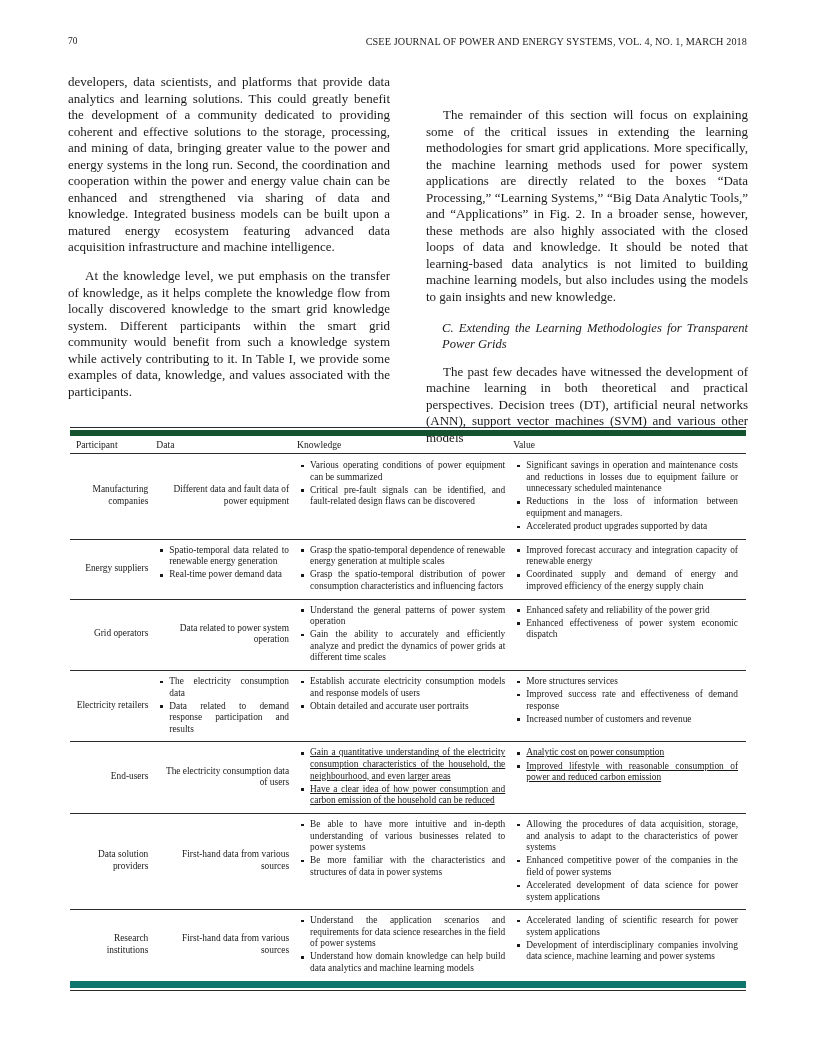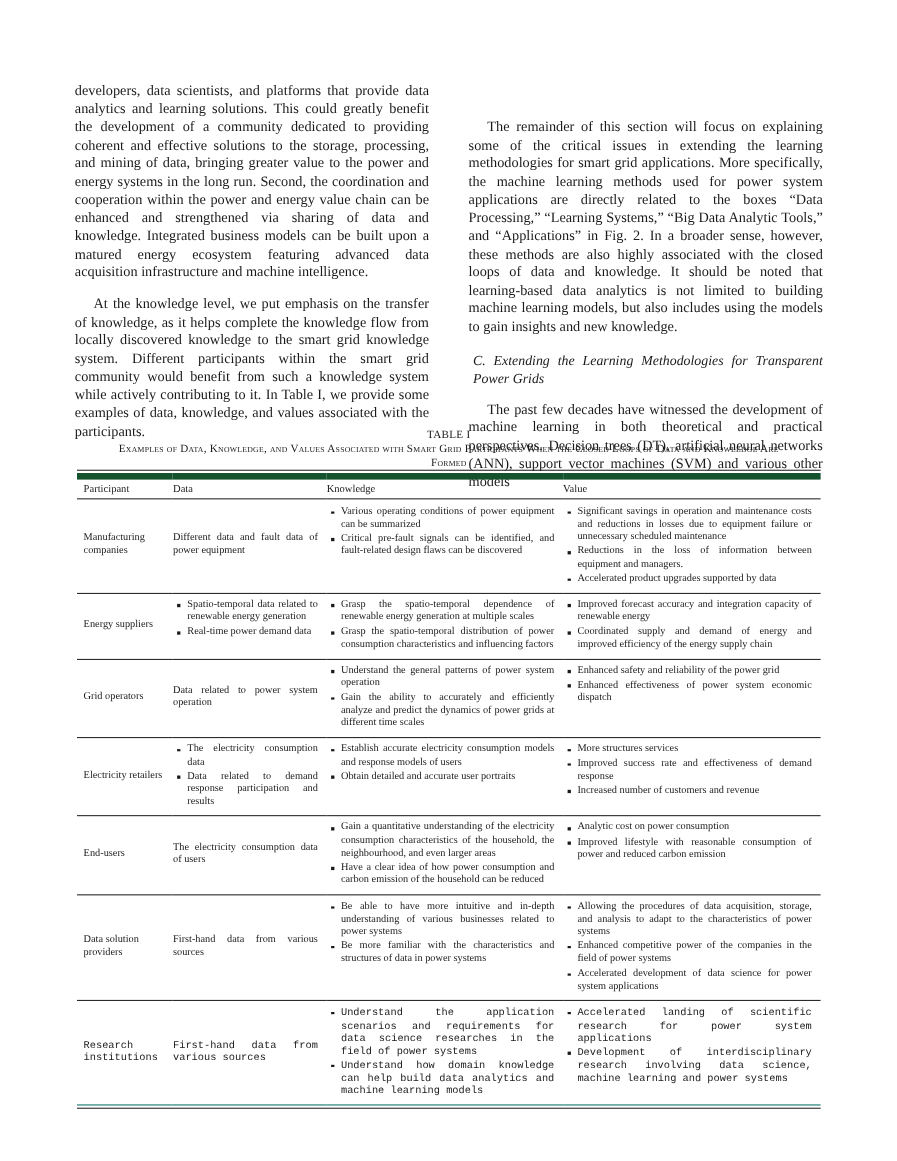--- a/index.html
+++ b/index.html
@@ -65,21 +65,21 @@
     font-size: 13px;
     line-height: 16.55px;
     text-align: justify;
     text-justify: inter-word;
     hyphens: manual;
   }
   p.body + p.body { margin-top: 12px; }
   p.indent { text-indent: 17px; margin-top: 33px; }
 
   h3.sechead {
-    margin: 14px 0 0 4px;
+    margin: 14px 0 0 16px;
     font-size: 12.6px;
     line-height: 16.55px;
     font-style: italic;
     font-weight: normal;
     text-align: justify;
   }
   h3.sechead + p.body { margin-top: 11px; }
 
   
   .tbl-caption {
@@ -131,24 +131,24 @@
     position: absolute;
     left: 0; top: -3px;
     width: 676px;
     height: 1px;
     background: #2b2b2b;
   }
   table.maintbl tbody td {
     vertical-align: middle;
     padding: 5px 8px 6px 0;
     border-bottom: 1px solid #2b2b2b;
+    text-align: right;
   }
   table.maintbl tbody tr:last-child td {
-    border-bottom: 1px solid #0f766e;
-    font-family: Liberation Mono, monospace;
+    border-bottom: 7px solid #0f766e;
   }
   .tbl-wrap::after {
     content: "";
     position: absolute;
     left: 0;
     bottom: -3px;
     width: 676px;
     height: 1px;
     background: #2b2b2b;
   }
@@ -192,49 +192,49 @@
 
   
   tr.r-manufacturing td.c-knowledge,
   tr.r-manufacturing td.c-value { vertical-align: top; }
   tr.r-manufacturing td.c-knowledge ul.cellist,
   tr.r-manufacturing td.c-value ul.cellist { margin-top: 1px; }
 
   tr.r-energy td.c-data, tr.r-energy td.c-knowledge, tr.r-energy td.c-value { vertical-align: top; }
   tr.r-grid td.c-knowledge, tr.r-grid td.c-value { vertical-align: top; }
   tr.r-retailers td.c-data, tr.r-retailers td.c-knowledge, tr.r-retailers td.c-value { vertical-align: top; }
-  tr.r-endusers td.c-knowledge, tr.r-endusers td.c-value { vertical-align: top; }
+  tr.r-endusers td.c-knowledge, tr.r-endusers td.c-value { vertical-align: top; text-decoration: underline; }
   tr.r-solution td.c-knowledge, tr.r-solution td.c-value { vertical-align: top; }
   tr.r-research td.c-knowledge, tr.r-research td.c-value { vertical-align: top; }
 </style>
 </head>
 <body>
 
 <div class="page">
 
+  <div class="runhead">
+    <span class="folio">70</span>
+    <span class="journal">CSEE JOURNAL OF POWER AND ENERGY SYSTEMS, VOL. 4, NO. 1, MARCH 2018</span>
+  </div>
 
   <div class="cols">
 
     <div class="col col-left">
       <p class="body">developers, data scientists, and platforms that provide data analytics and learning solutions. This could greatly benefit the development of a community dedicated to providing coherent and effective solutions to the storage, processing, and mining of data, bringing greater value to the power and energy systems in the long run. Second, the coordination and cooperation within the power and energy value chain can be enhanced and strengthened via sharing of data and knowledge. Integrated business models can be built upon a matured energy ecosystem featuring advanced data acquisition infrastructure and machine intelligence.</p>
       <p class="body indent">At the knowledge level, we put emphasis on the transfer of knowledge, as it helps complete the knowledge flow from locally discovered knowledge to the smart grid knowledge system. Different participants within the smart grid community would benefit from such a knowledge system while actively contributing to it. In Table I, we provide some examples of data, knowledge, and values associated with the participants.</p>
     </div>
 
     <div class="col col-right">
       <p class="body indent">The remainder of this section will focus on explaining some of the critical issues in extending the learning methodologies for smart grid applications. More specifically, the machine learning methods used for power system applications are directly related to the boxes “Data Processing,” “Learning Systems,” “Big Data Analytic Tools,” and “Applications” in Fig. 2. In a broader sense, however, these methods are also highly associated with the closed loops of data and knowledge. It should be noted that learning-based data analytics is not limited to building machine learning models, but also includes using the models to gain insights and new knowledge.</p>
       <h3 class="sechead">C. Extending the Learning Methodologies for Transparent Power Grids</h3>
       <p class="body indent">The past few decades have witnessed the development of machine learning in both theoretical and practical perspectives. Decision trees (DT), artificial neural networks (ANN), support vector machines (SVM) and various other models</p>
     </div>
 
   </div>
 
-  <div class="tbl-caption">
-    <div class="tnum">TABLE I</div>
-    <div class="ttitle">Examples of Data, Knowledge, and Values Associated with Smart Grid Participants When the Closed Loops of Data and Knowledge Are Formed</div>
-  </div>
 
   <div class="tbl-wrap">
     <table class="maintbl">
       <thead>
         <tr>
           <th class="c-participant">Participant</th>
           <th class="c-data">Data</th>
           <th class="c-knowledge">Knowledge</th>
           <th class="c-value">Value</th>
         </tr>
@@ -371,21 +371,21 @@
           </td>
           <td class="c-knowledge">
             <ul class="cellist">
               <li>Understand the application scenarios and requirements for data science researches in the field of power systems</li>
               <li>Understand how domain knowledge can help build data analytics and machine learning models</li>
             </ul>
           </td>
           <td class="c-value">
             <ul class="cellist">
               <li>Accelerated landing of scientific research for power system applications</li>
-              <li>Development of interdisciplinary research involving data science, machine learning and power systems</li>
+              <li>Development of interdisciplinary companies involving data science, machine learning and power systems</li>
             </ul>
           </td>
         </tr>
 
       </tbody>
     </table>
   </div>
 
 </div>
 

